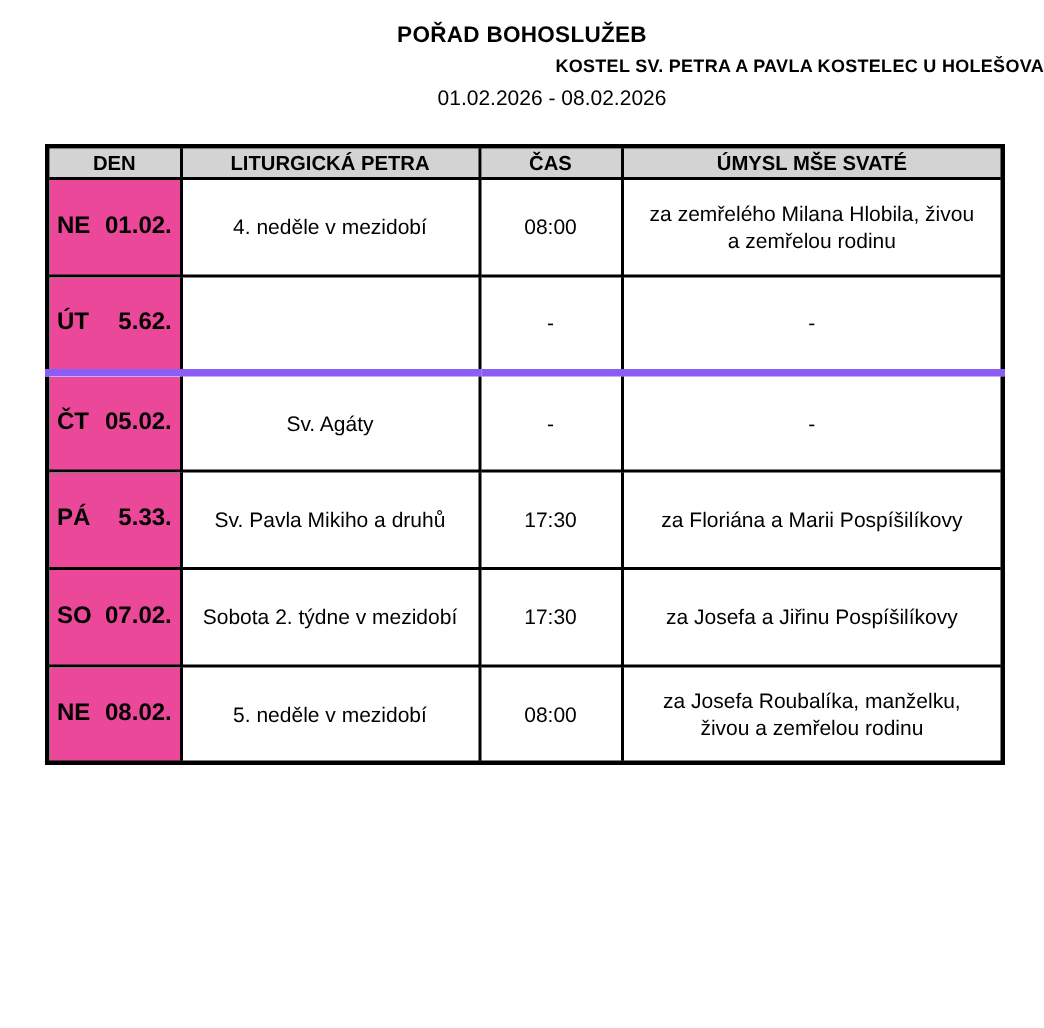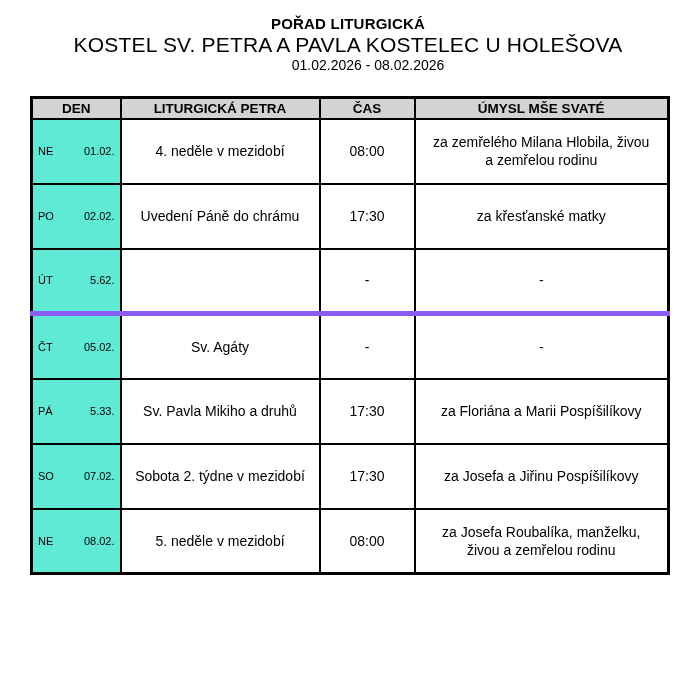--- a/index.html
+++ b/index.html
@@ -20,24 +20,25 @@
     text-align: center;
     padding-top: 13px;
   }
   .title {
     font-size: 15px;
     font-weight: bold;
     line-height: 21px;
     letter-spacing: 0.2px;
   }
   .subtitle {
-    font-size: 21px;
-    font-weight: normal;
+    font-size: 12px;
+    font-weight: bold;
     line-height: 21px;
     letter-spacing: 0.2px;
+    text-align: right;
   }
   .daterange {
     font-size: 14px;
     line-height: 21px;
     padding-left: 40px;
   }
   table.schedule {
     border-collapse: collapse;
     table-layout: fixed;
     margin: 20px 0 0 30px;
@@ -61,23 +62,23 @@
   }
   thead th {
     background: #d3d3d3;
     font-size: 13.5px;
     font-weight: bold;
   }
   tbody tr {
     height: 65px;
   }
   td.day-cell {
-    background: #5eead4;
-    font-weight: normal;
-    font-size: 11px;
+    background: #ec4899;
+    font-weight: bold;
+    font-size: 16px;
   }
   .day-inner {
     display: flex;
     justify-content: space-between;
     padding: 0 5px;
   }
   td.celebration-cell,
   td.time-cell,
   td.intention-cell {
     font-size: 14px;
@@ -91,21 +92,21 @@
   
   tbody tr.break-top td {
     border-top: 5px solid #8b5cf6;
   }
 </style>
 </head>
 <body>
 
 <div class="page">
   <div class="titles">
-    <div class="title">POŘAD LITURGICKÁ</div>
+    <div class="title">POŘAD BOHOSLUŽEB</div>
     <div class="subtitle">KOSTEL SV. PETRA A PAVLA KOSTELEC U HOLEŠOVA</div>
     <div class="daterange">01.02.2026 - 08.02.2026</div>
   </div>
 
   <table class="schedule">
     <colgroup>
       <col class="c-day">
       <col class="c-cel">
       <col class="c-time">
       <col class="c-int">
@@ -123,31 +124,20 @@
           <td class="day-cell">
             <div class="day-inner">
               <span>NE</span>
               <span>01.02.</span>
             </div>
           </td>
           <td class="celebration-cell">4. neděle v mezidobí</td>
           <td class="time-cell">08:00</td>
           <td class="intention-cell">za zemřelého Milana Hlobila, živou
 a zemřelou rodinu</td>
-        </tr>
-        <tr>
-          <td class="day-cell">
-            <div class="day-inner">
-              <span>PO</span>
-              <span>02.02.</span>
-            </div>
-          </td>
-          <td class="celebration-cell">Uvedení Páně do chrámu</td>
-          <td class="time-cell">17:30</td>
-          <td class="intention-cell">za křesťanské matky</td>
         </tr>
         <tr>
           <td class="day-cell">
             <div class="day-inner">
               <span>ÚT</span>
               <span>5.62.</span>
             </div>
           </td>
           <td class="celebration-cell"></td>
           <td class="time-cell">-</td>

